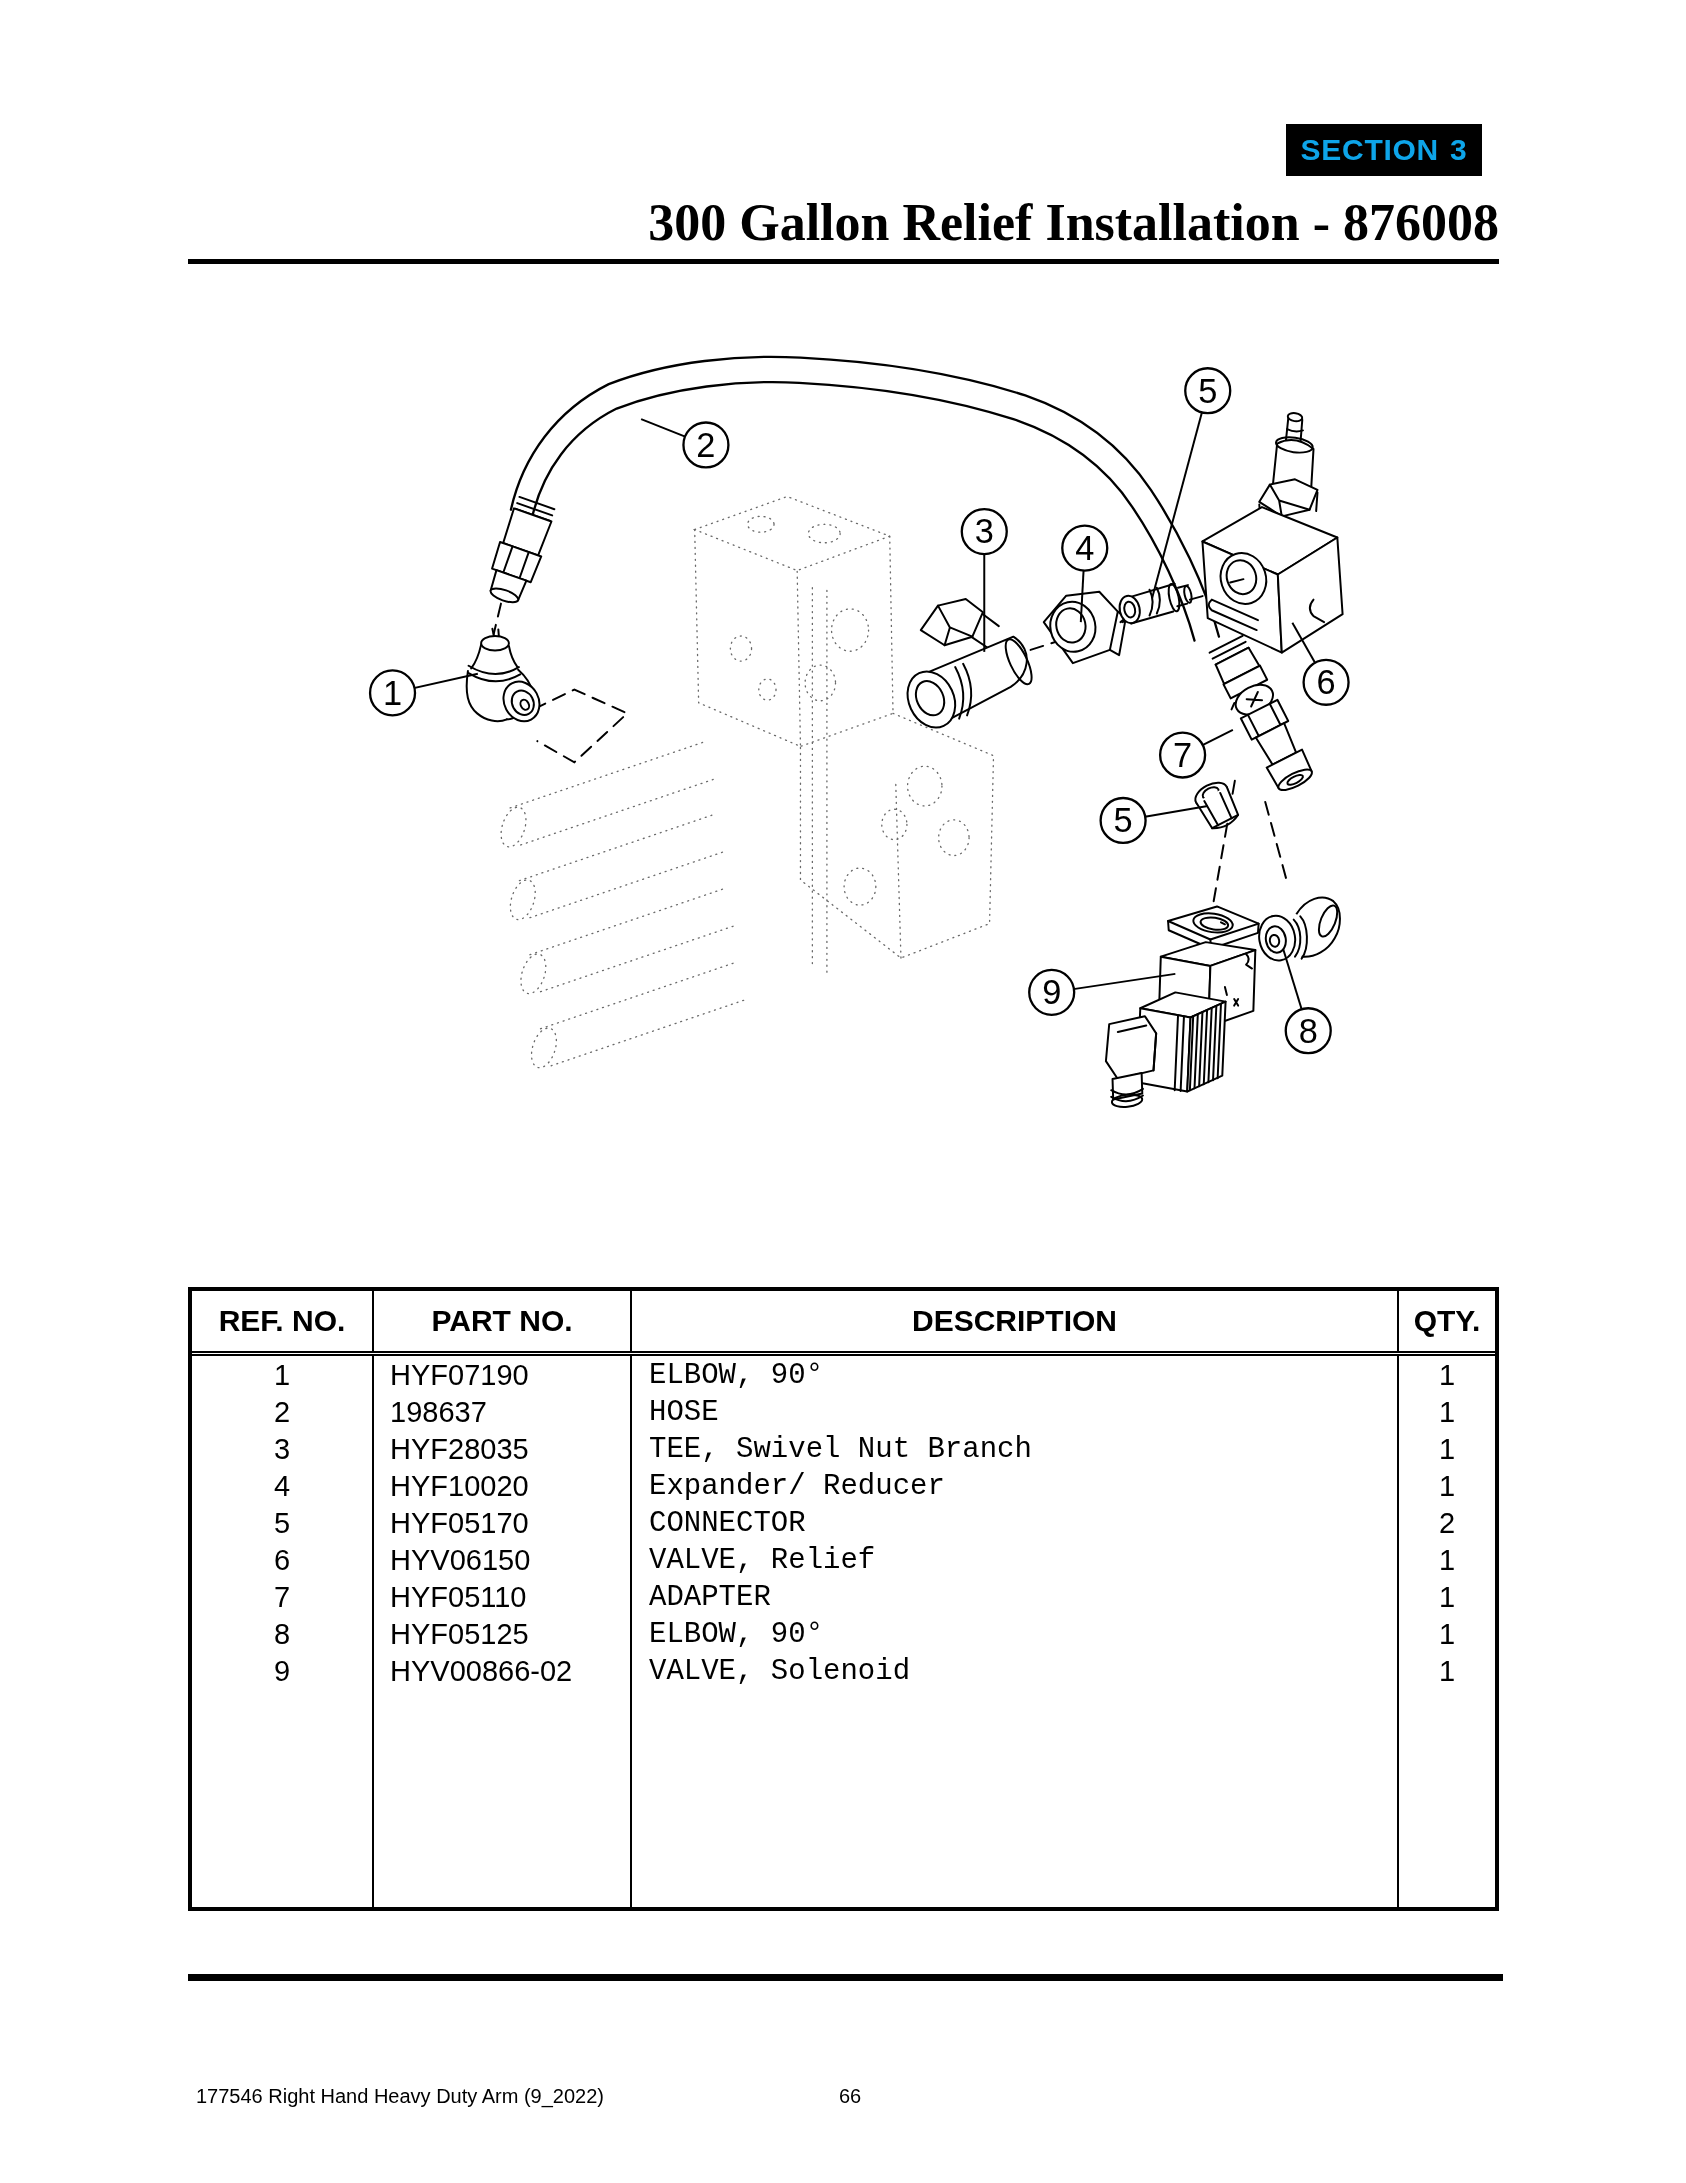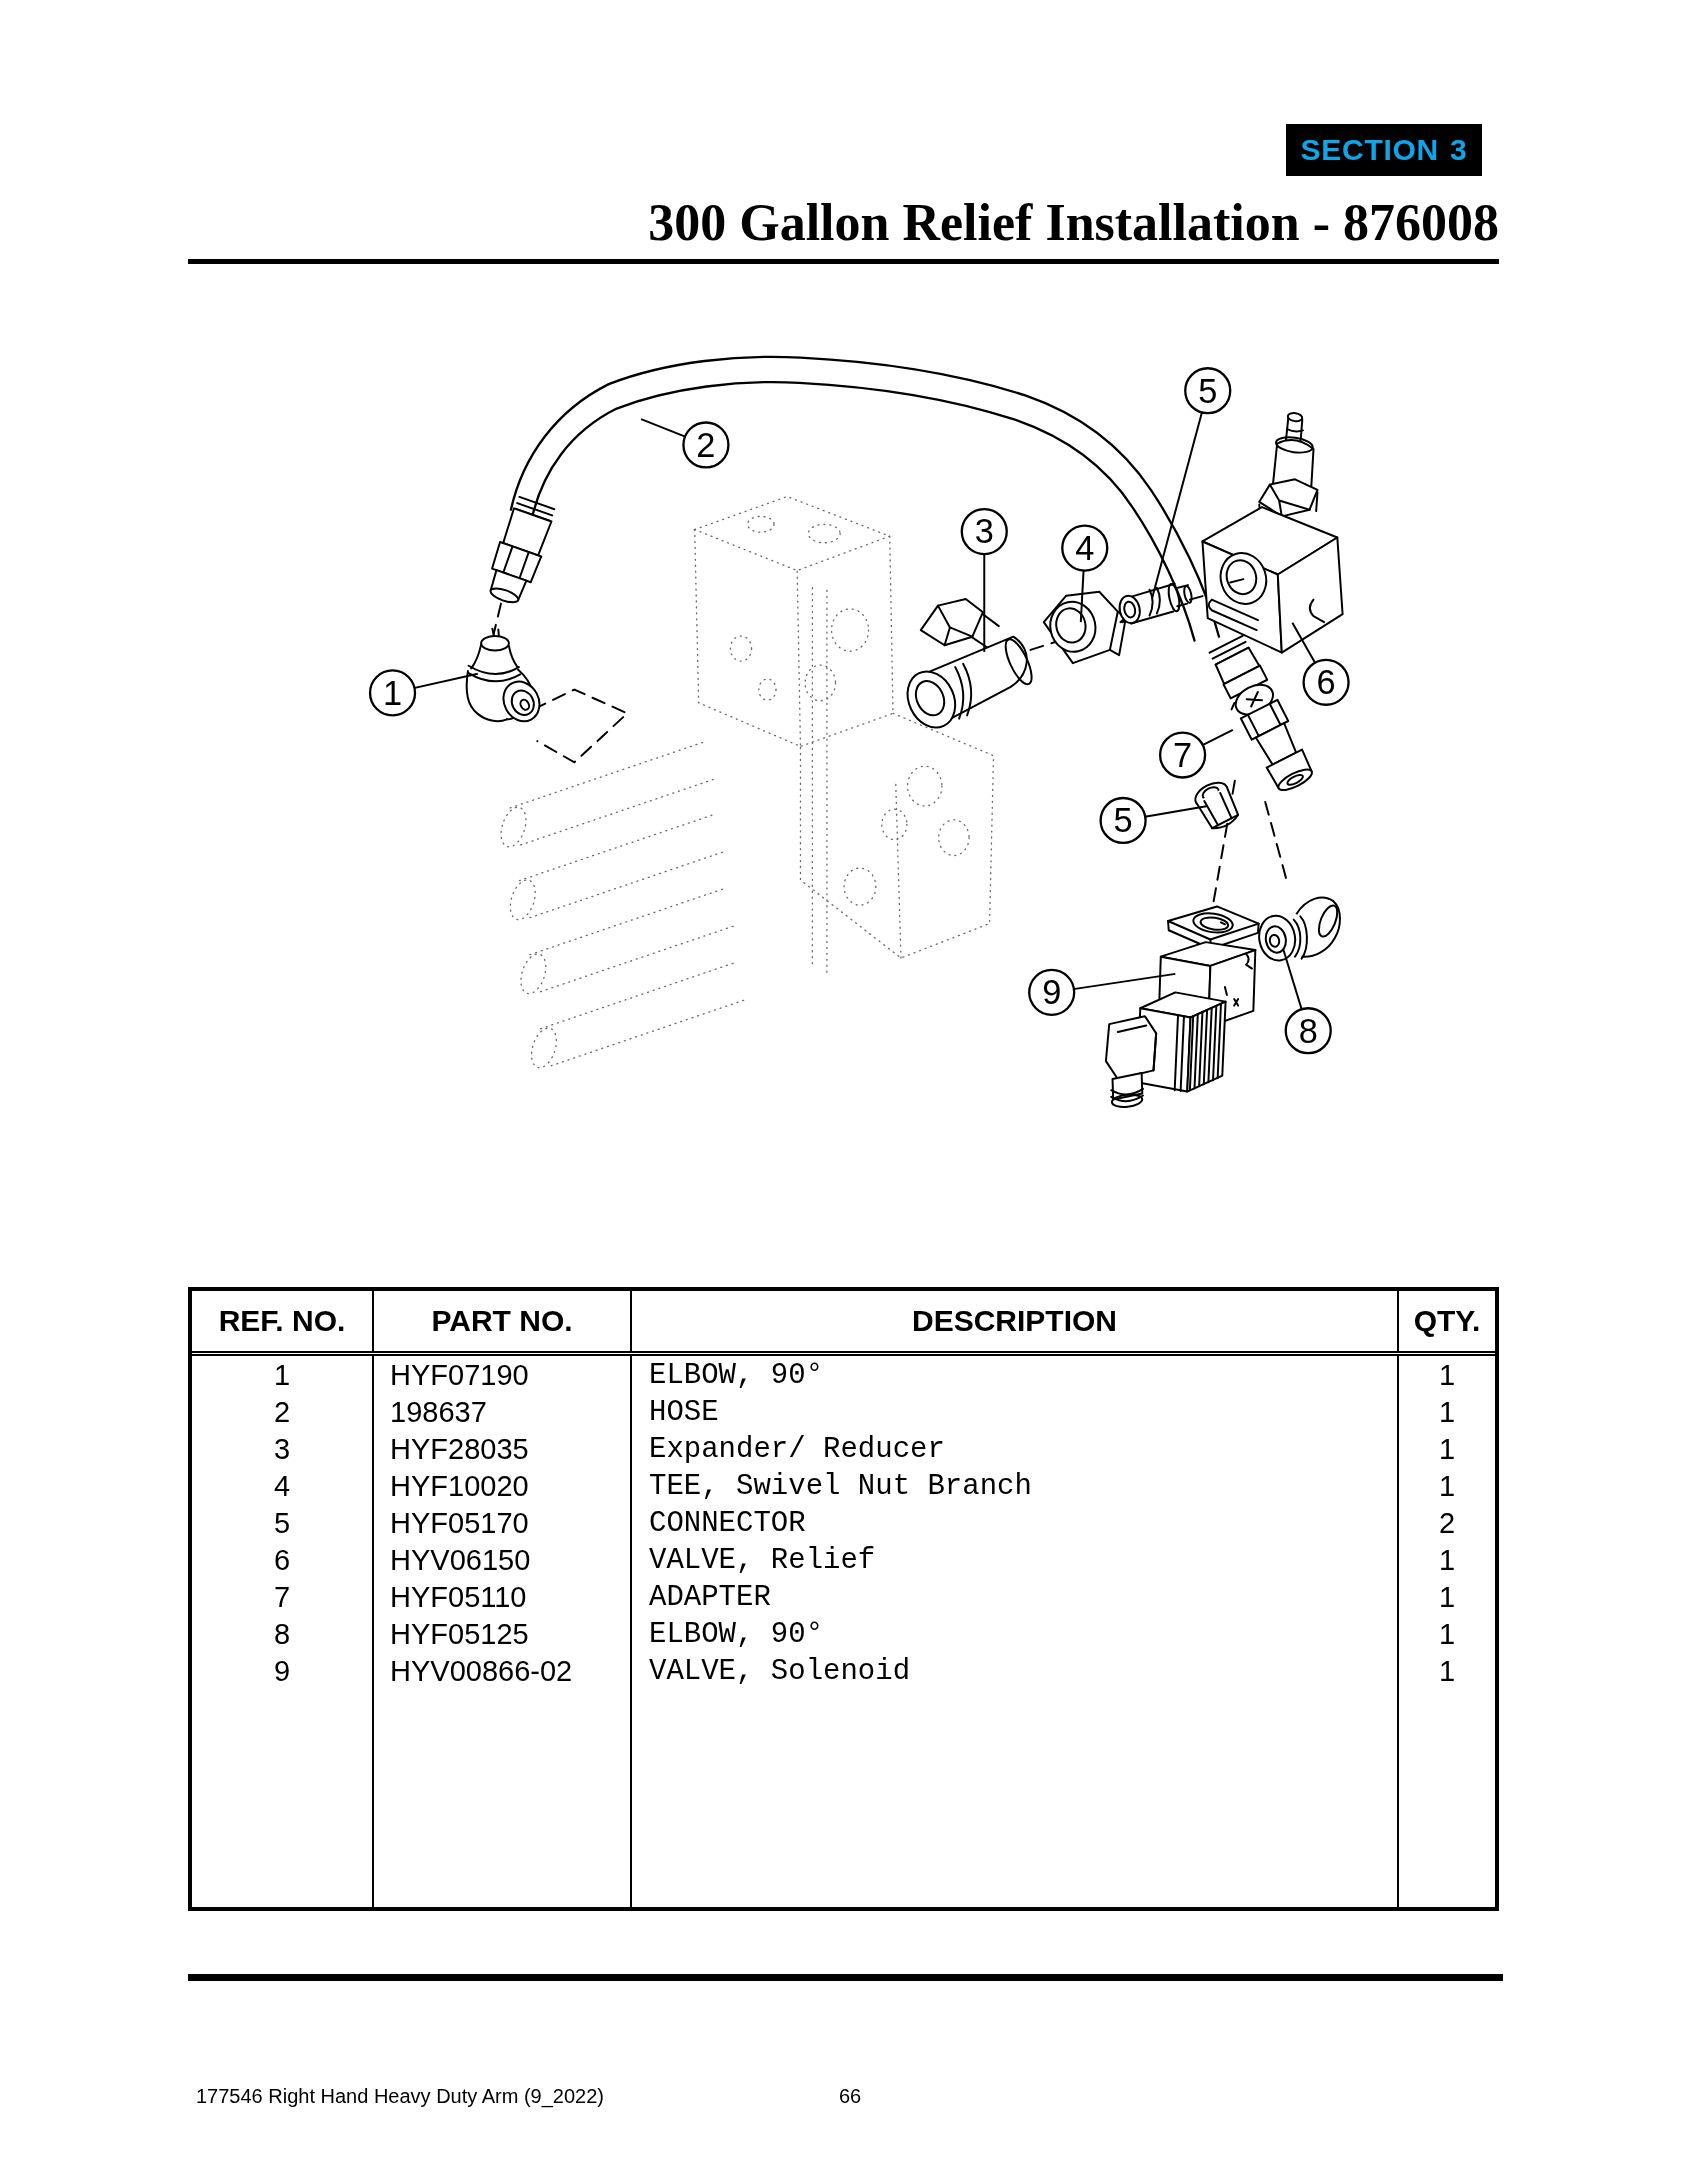--- a/index.html
+++ b/index.html
@@ -45,21 +45,21 @@
   .pt-header .hcell{
     display:flex;align-items:center;justify-content:center;
     font-size:30px;font-weight:bold;border-right:2px solid #000;
   }
   .pt-header .hcell:last-child{border-right:none;}
   .pt-body{display:grid;grid-template-columns:182px 258px 1fr 96px;flex:1 1 auto;}
   .pt-col{border-right:2px solid #000;padding-top:1.3px;}
   .pt-col:last-child{border-right:none;}
   .pt-col .cell{height:37px;line-height:37px;font-size:29px;white-space:nowrap;}
   .col-ref .cell,.col-qty .cell{text-align:center;}
-  .col-part .cell{padding-left:16px;}
+  .col-part .cell{padding-left:4px;margin-left:12px;}
   .col-desc .cell{padding-left:17px;font-family:Liberation Mono, monospace;}
 
   .bottom-rule{position:absolute;left:188px;top:1974px;width:1315px;height:6.6px;background:#000;}
 
   .footer-left{position:absolute;left:196px;top:2085px;font-size:20px;}
   .footer-page{position:absolute;left:830px;top:2085px;width:40px;text-align:center;font-size:20px;}
 </style>
 </head>
 <body>
 
@@ -331,22 +331,22 @@
           <div class="cell">HYF10020</div>
           <div class="cell">HYF05170</div>
           <div class="cell">HYV06150</div>
           <div class="cell">HYF05110</div>
           <div class="cell">HYF05125</div>
           <div class="cell">HYV00866-02</div>
         </div>
       <div class="pt-col col-desc" id="col-desc">
           <div class="cell">ELBOW, 90°</div>
           <div class="cell">HOSE</div>
+          <div class="cell">TEE, Swivel Nut Branch</div>
           <div class="cell">Expander/ Reducer</div>
-          <div class="cell">TEE, Swivel Nut Branch</div>
           <div class="cell">CONNECTOR</div>
           <div class="cell">VALVE, Relief</div>
           <div class="cell">ADAPTER</div>
           <div class="cell">ELBOW, 90°</div>
           <div class="cell">VALVE, Solenoid</div>
         </div>
       <div class="pt-col col-qty" id="col-qty">
           <div class="cell">1</div>
           <div class="cell">1</div>
           <div class="cell">1</div>

